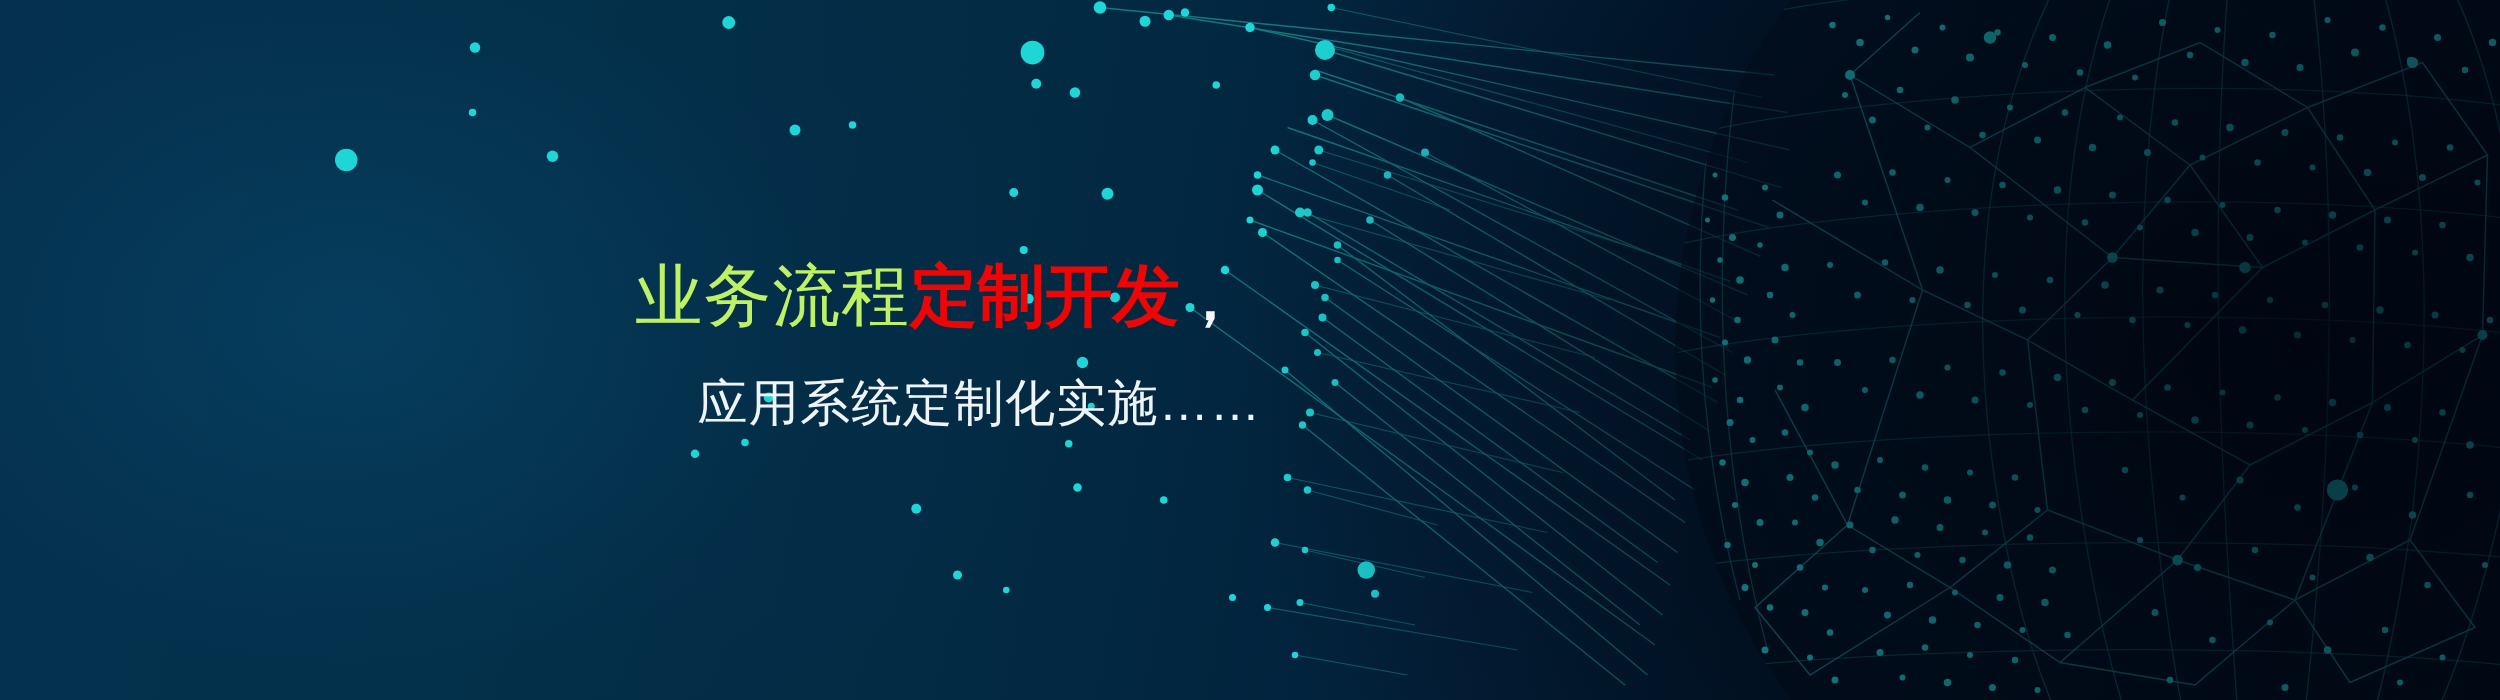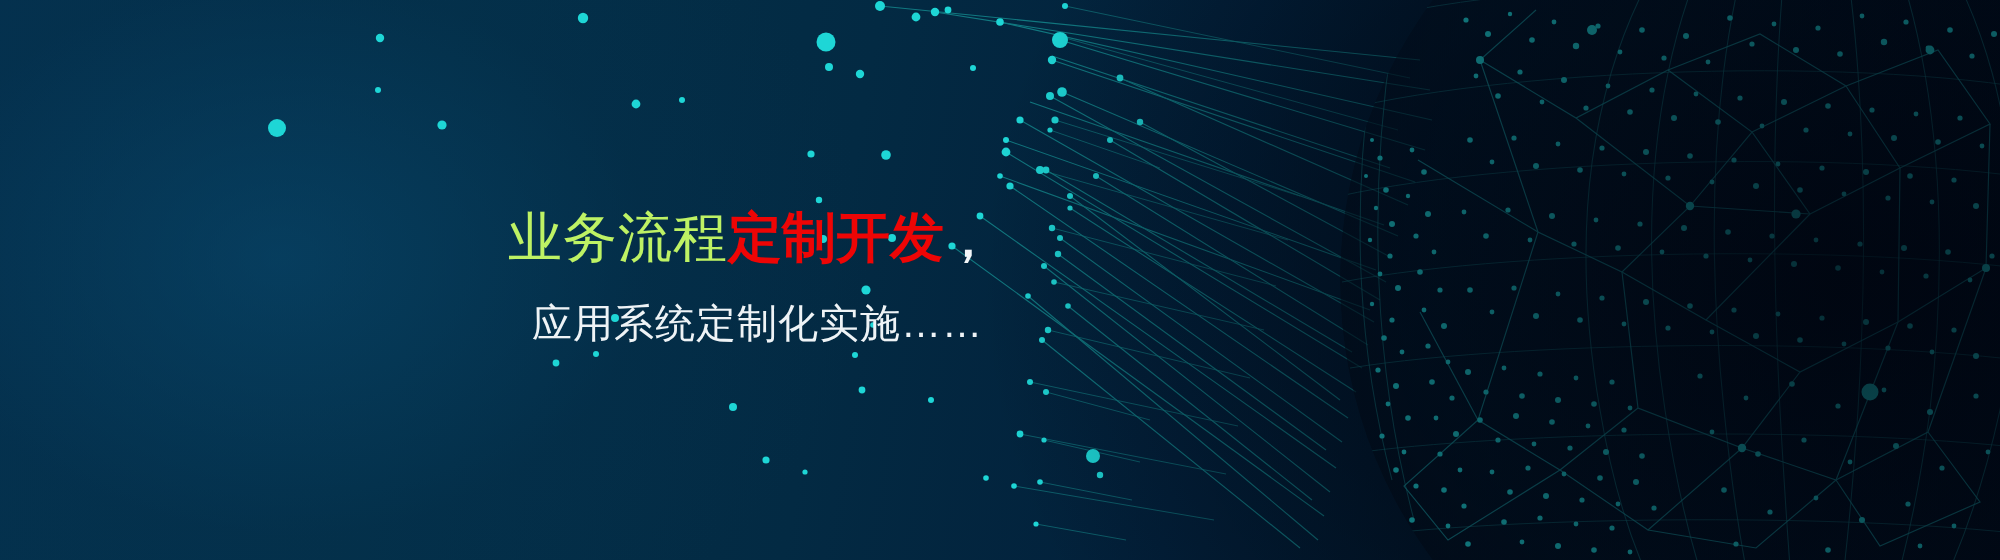--- a/index.html
+++ b/index.html
@@ -53,21 +53,21 @@
     letter-spacing:0px;
     font-family:Liberation Mono, monospace;
   }
   .l1-comma{
     color:#f2f6f8;
     font-weight:bold;
     font-size:48px;
   }
   .line2{
     margin-top:26px;
-    margin-left:24px;
+    margin-left:50px;
     font-size:40px;
     line-height:48px;
     color:#eef3f6;
     font-weight:300;
     white-space:nowrap;
     letter-spacing:1px;
   }
 </style>
 </head>
 <body>

